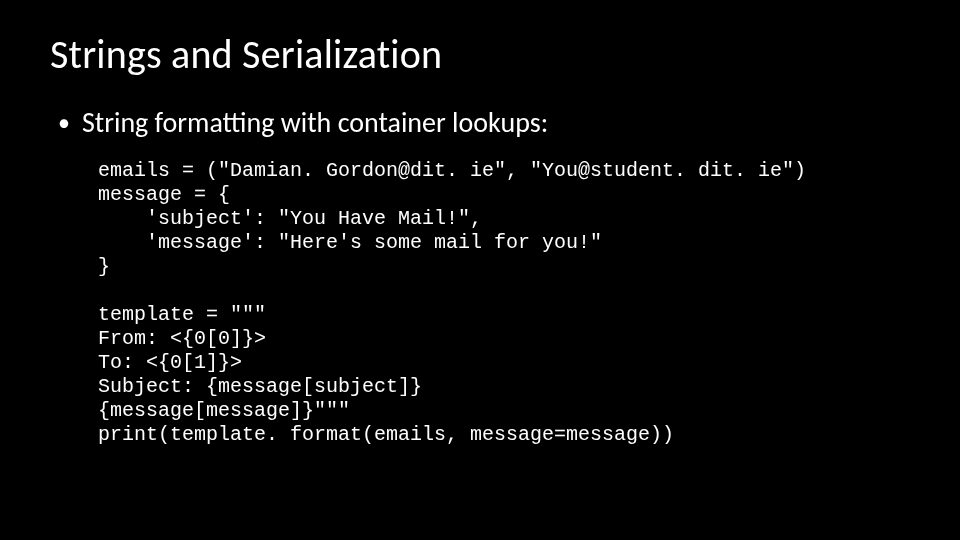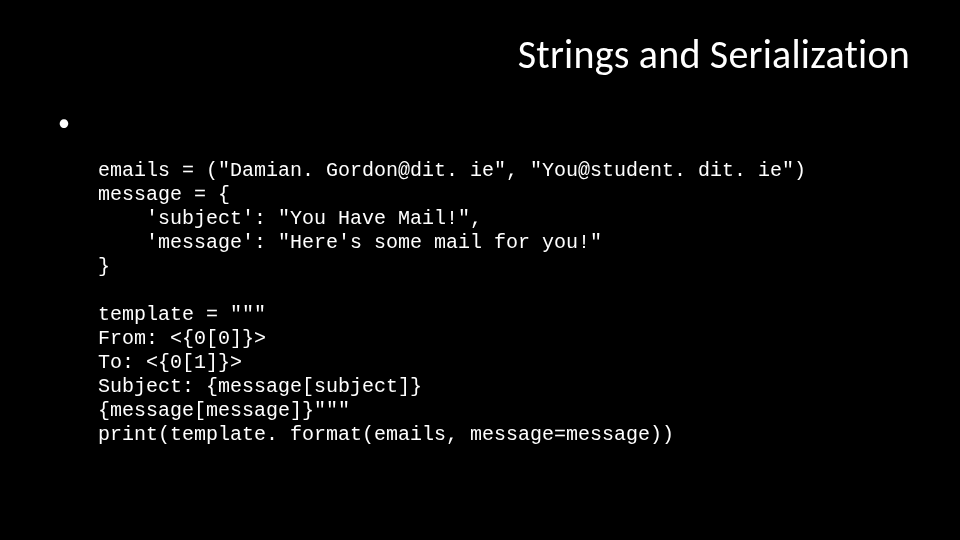--- a/index.html
+++ b/index.html
@@ -13,21 +13,21 @@
     overflow: hidden;
   }
   .slide {
     width: 960px;
     height: 540px;
     position: relative;
     box-sizing: border-box;
     padding: 30px 50px 30px 50px;
   }
   .title {
-    text-align: right;
+    text-align: left;
     font-size: 40px;
     font-weight: 400;
     margin: 0 0 28px 0;
     letter-spacing: 0.2px;
   }
   .bullet-row {
     display: flex;
     align-items: flex-start;
     margin: 0 0 20px 0;
     padding-left: 8px;
@@ -53,20 +53,21 @@
   }
 </style>
 </head>
 <body>
 
 <div class="slide">
   <h1 class="title">Strings and Serialization</h1>
 
   <div class="bullet-row">
     <span class="bullet-dot">•</span>
+    <span class="bullet-text">String formatting with container lookups:</span>
   </div>
 
   <div class="code-block">emails = ("Damian. Gordon@dit. ie", "You@student. dit. ie")
 message = {
     'subject': "You Have Mail!",
     'message': "Here's some mail for you!"
 }</div>
   <div class="code-gap"></div>
   <div class="code-block">template = """
 From: &lt;{0[0]}&gt;

